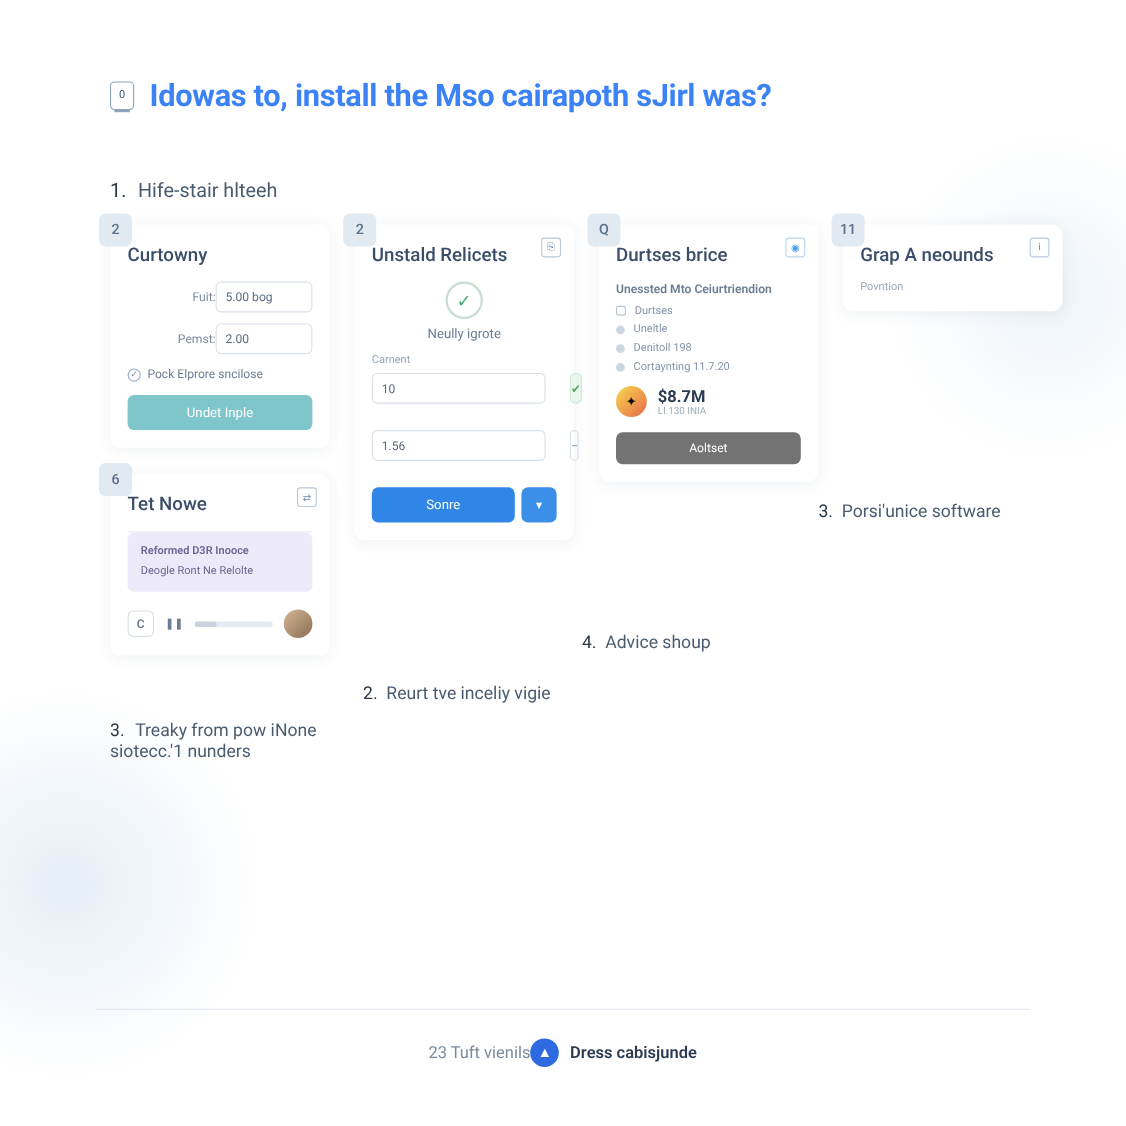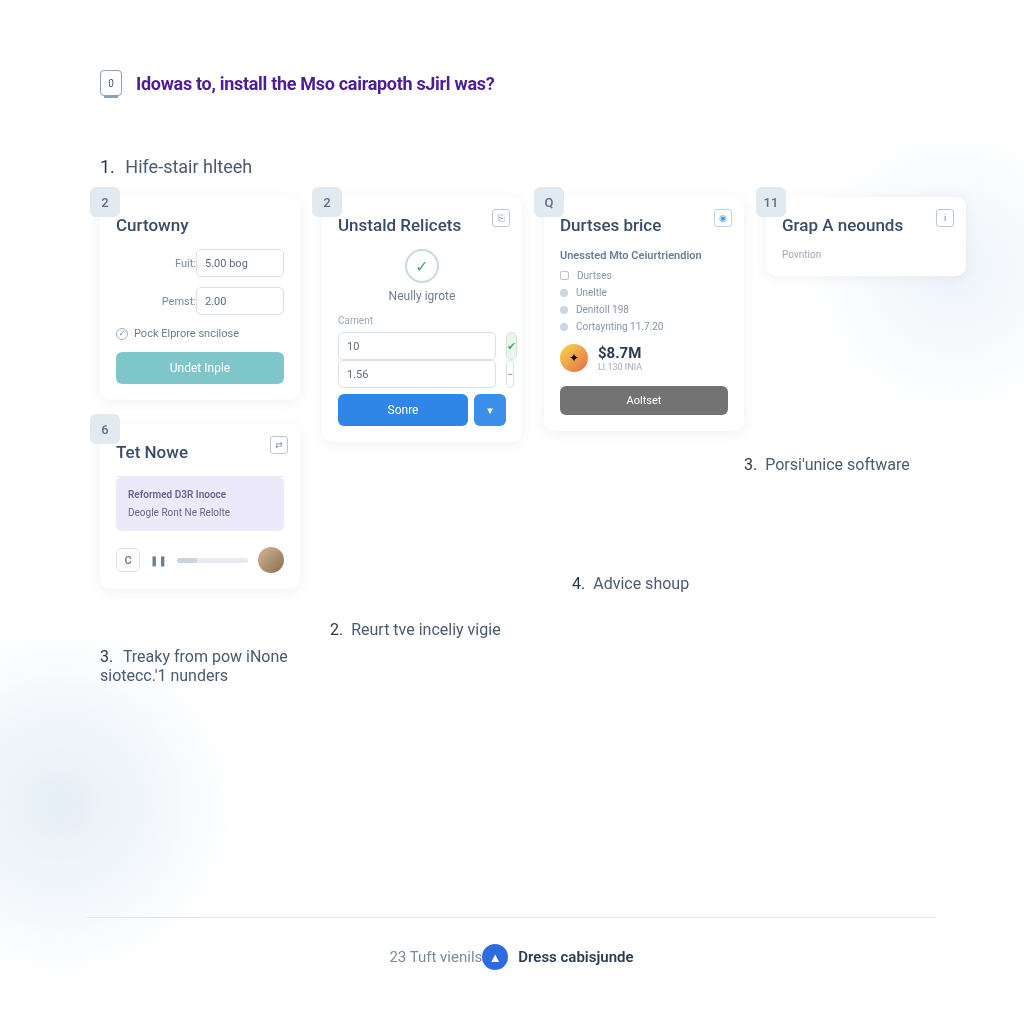--- a/index.html
+++ b/index.html
@@ -3,42 +3,42 @@
 <meta charset="utf-8">
 <style>
 *{box-sizing:border-box;margin:0;padding:0;font-family:-apple-system,BlinkMacSystemFont,'Segoe UI',Roboto,sans-serif}
 body{width:1024px;height:1024px;background:#fff;position:relative;overflow:hidden}
 .bg-blob-1{position:absolute;right:-80px;top:120px;width:300px;height:300px;background:radial-gradient(circle,#eef4f9 0%,rgba(238,244,249,0) 70%);border-radius:50%}
 .bg-blob-2{position:absolute;left:-120px;bottom:40px;width:360px;height:360px;background:radial-gradient(circle,#e5eef6 0%,rgba(229,238,246,0) 70%);border-radius:50%}
 .page{position:relative;padding:70px 88px 0 100px}
 .title-row{display:flex;align-items:center;gap:14px;margin-bottom:60px}
 .title-icon{width:22px;height:26px;border:1.5px solid #8aa3b8;border-radius:4px;display:flex;align-items:center;justify-content:center;font-size:10px;color:#3b5672;position:relative}
 .title-icon:after{content:"";position:absolute;bottom:-3px;left:3px;right:3px;height:2px;background:#8aa3b8}
-.page-title{font-size:18px;font-weight:700;color:#4c1d95;letter-spacing:-.3px}
+.page-title{font-size:28px;font-weight:700;color:#3b82f6;letter-spacing:-.3px}
 .step-num{font-size:18px;color:#4a5b70;margin-bottom:20px}
 .step-num .n{color:#2a3847;margin-right:6px}
 .cards-row{display:flex;gap:22px;align-items:flex-start;margin-bottom:8px}
 .col{display:flex;flex-direction:column}
 .card{background:#fff;border-radius:10px;box-shadow:0 2px 14px rgba(30,50,80,.07);position:relative;padding:18px 16px 16px}
 .badge{position:absolute;top:-10px;left:-10px;width:30px;height:30px;background:#e1e9f1;border-radius:6px;display:flex;align-items:center;justify-content:center;font-size:13px;color:#5b7089;font-weight:500}
 .corner-icon{position:absolute;top:12px;right:12px;width:18px;height:18px;border:1px solid #b8c8d8;border-radius:3px;display:flex;align-items:center;justify-content:center;font-size:9px;color:#6b8aa8}
 .card-title{font-size:17px;color:#3a4d68;font-weight:500;margin-bottom:14px}
 .c1{width:200px}
 .field-row{display:flex;align-items:center;justify-content:flex-end;margin-bottom:10px}
 .field-label{font-size:11px;color:#7a8a9c}
 .field-input{width:88px;height:28px;border:1px solid #d8e0e9;border-radius:5px;padding:0 8px;font-size:11px;color:#5b6b7e;background:#fff}
 .chk-row{display:flex;align-items:center;gap:6px;margin:12px 0}
 .chk{width:12px;height:12px;border:1px solid #9bb0c4;border-radius:50%;display:flex;align-items:center;justify-content:center;font-size:8px;color:#6b8aa8}
 .chk-label{font-size:11px;color:#6c7d91}
 .btn-teal{background:#7fc6cb;color:#fff;border:none;border-radius:6px;padding:9px 0;width:100%;font-size:12px;cursor:pointer}
 .c2{width:200px}
 .check-circle{width:34px;height:34px;border:2px solid #c8dcd0;border-radius:50%;margin:8px auto 6px;display:flex;align-items:center;justify-content:center;color:#3da869;font-size:16px}
 .center-txt{text-align:center;font-size:12px;color:#6b7d92;margin-bottom:12px}
 .small-label{font-size:10px;color:#99a7b7;margin-bottom:6px}
-.num-row{display:flex;gap:10px;margin-bottom:0}
+.num-row{display:flex;gap:22px;margin-bottom:24px}
 .num-input{flex:1;height:28px;border:1px solid #d8e0e9;border-radius:5px;padding:0 8px;font-size:11px;color:#5b6b7e}
 .num-side{width:28px;height:28px;border:1px solid #d8e0e9;border-radius:5px;display:flex;align-items:center;justify-content:center;font-size:11px;color:#7a8a9c}
 .num-side.green{background:#eaf6ec;border-color:#cfe7d4;color:#4fa868}
 .btn-blue-row{display:flex;gap:6px;margin-top:6px}
 .btn-blue{flex:1;background:#2f86e6;color:#fff;border:none;border-radius:6px;padding:9px 0;font-size:12px;cursor:pointer}
 .btn-caret{width:32px;background:#3b8fe9;border:none;border-radius:6px;color:#fff;font-size:11px;cursor:pointer}
 .c3{width:200px}
 .sub-label{font-size:11px;color:#6c7d91;font-weight:600;margin:10px 0 8px}
 .dot-row{display:flex;align-items:center;gap:8px;margin-bottom:6px}
 .dot{width:8px;height:8px;border-radius:50%;background:#ccd6e1}
@@ -58,21 +58,21 @@
 .play-row{display:flex;align-items:center;gap:10px}
 .play-chip{width:24px;height:24px;border:1px solid #d8dfe8;border-radius:5px;display:flex;align-items:center;justify-content:center;font-size:11px;color:#6b7d92;font-weight:600}
 .play-ico{font-size:10px;color:#6b7d92}
 .bar{flex:1;height:5px;background:#e6ebf1;border-radius:3px;position:relative}
 .bar:before{content:"";position:absolute;left:0;top:0;bottom:0;width:28%;background:#cbd4de;border-radius:3px}
 .avatar{width:26px;height:26px;border-radius:50%;background:linear-gradient(135deg,#d4b896,#8a6d52)}
 .side-step{font-size:16px;color:#4a5b70}
 .side-step .n{color:#2a3847;margin-right:4px}
 .step2{position:absolute;left:330px;top:620px}
 .step3r{position:absolute;left:744px;top:455px}
-.step4{position:absolute;left:572px;top:574px}
+.step4{position:absolute;left:529px;top:574px}
 .step3b{margin-top:58px;font-size:16px;color:#4a5b70}
 .step3b .n{color:#2a3847;margin-right:6px}
 .footer{position:absolute;left:87px;right:88px;bottom:54px;display:flex;justify-content:center;align-items:center;border-top:1px solid #e2e8ef;padding-top:26px}
 .foot-left{font-size:15px;color:#7a8a9c}
 .foot-right{display:flex;align-items:center;gap:10px;font-size:15px;color:#2a3b52;font-weight:600}
 .foot-ico{width:26px;height:26px;border-radius:50%;background:#2f6be0;display:flex;align-items:center;justify-content:center;color:#fff;font-size:13px}
 </style>
 </head>
 <body>
 

